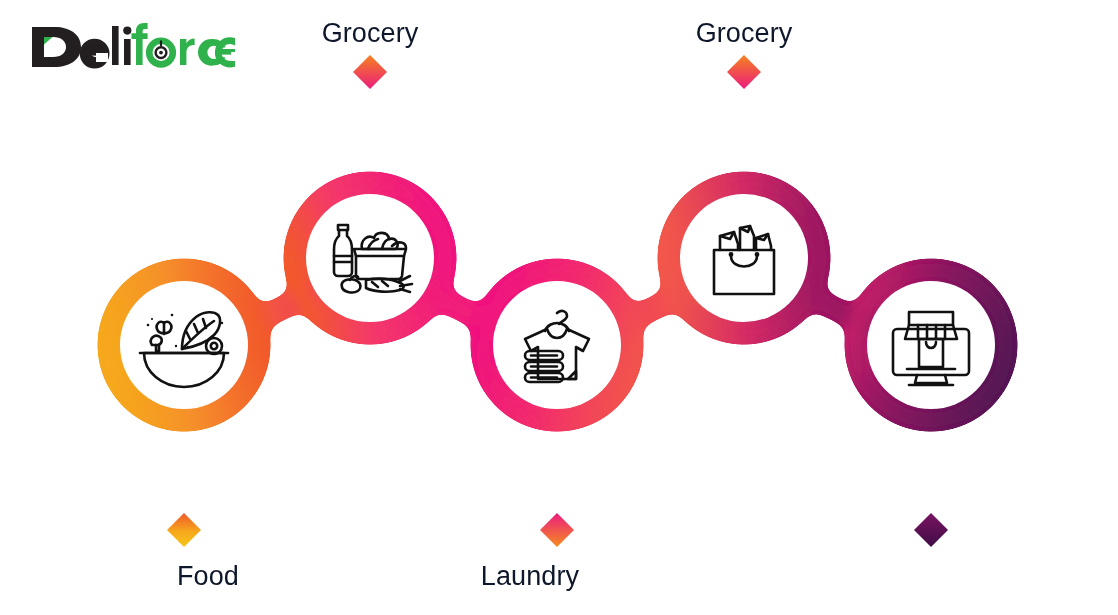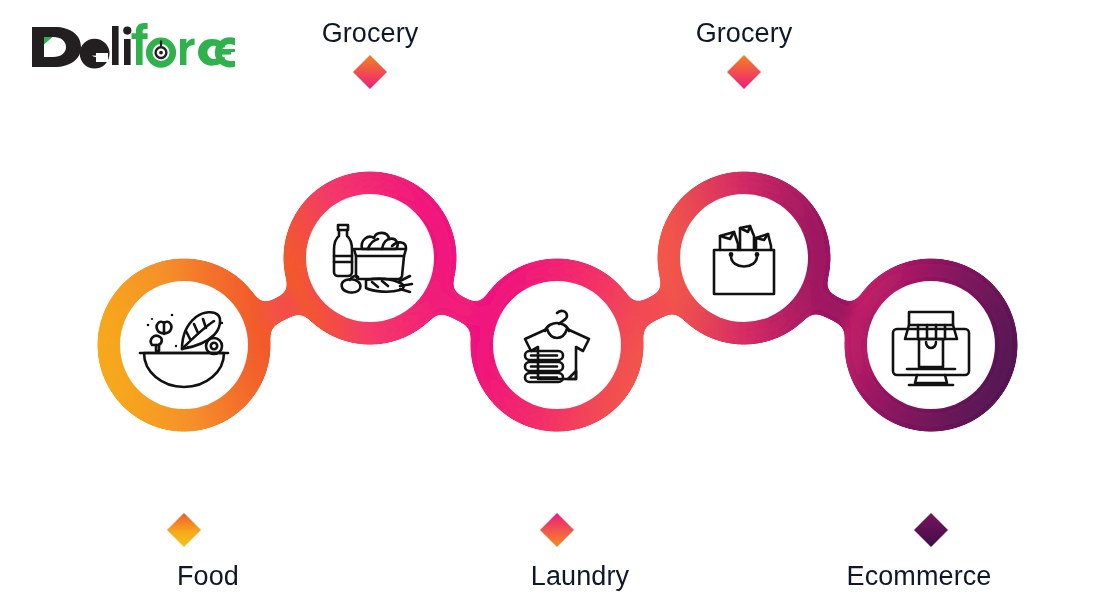--- a/index.html
+++ b/index.html
@@ -314,17 +314,16 @@
       <path d="M-22,-20 L-22,-33 L22,-33 L22,-20"></path>
       <path d="M-13,-20 L-13,-6 M-4,-20 L-4,-6 M5,-20 L5,-6 M14,-20 L14,-6"></path>
 
       <path d="M-12,-6 L12,-6 L12,22 L-12,22 Z"></path>
       <path d="M-5,-3 C-5,5 5,5 5,-3"></path>
     </g>
   </svg>
 
   <div class="node-label" style="left:184px; top:563px;margin-left:24px;">Food</div>
   <div class="node-label" style="left:370px; top:20px;">Grocery</div>
-  <div class="node-label" style="left:580px; top:563px;">Laundry</div>
+  <div class="node-label" style="left:530px; top:563px;">Laundry</div>
   <div class="node-label" style="left:744px; top:20px;">Grocery</div>
-  <div class="node-label" style="left:919px; top:563px;">Ecommerce</div>
 
 </div>
 
 </body></html>

